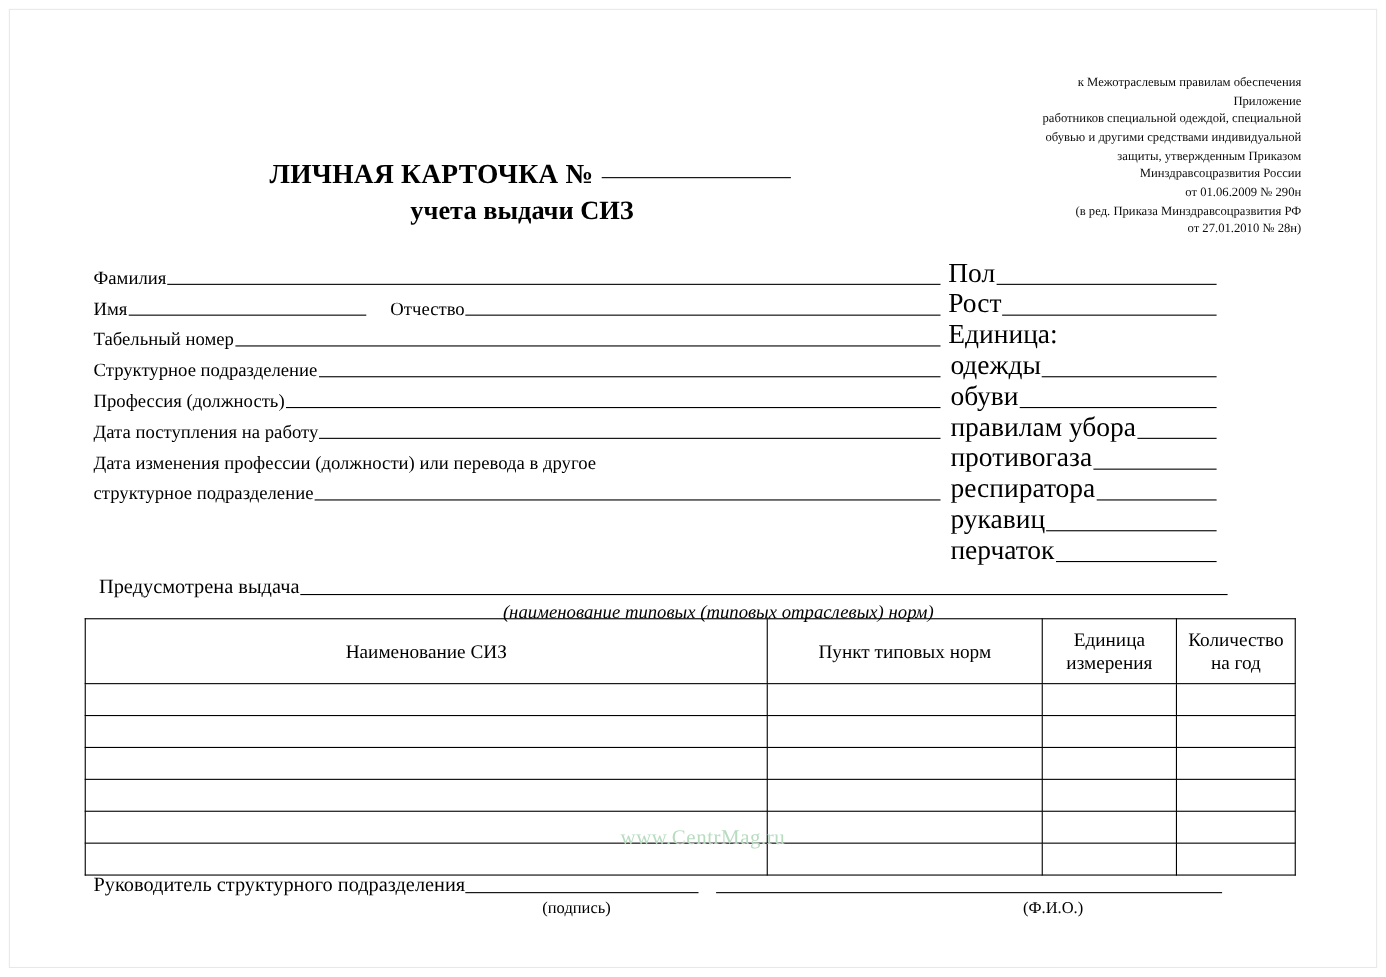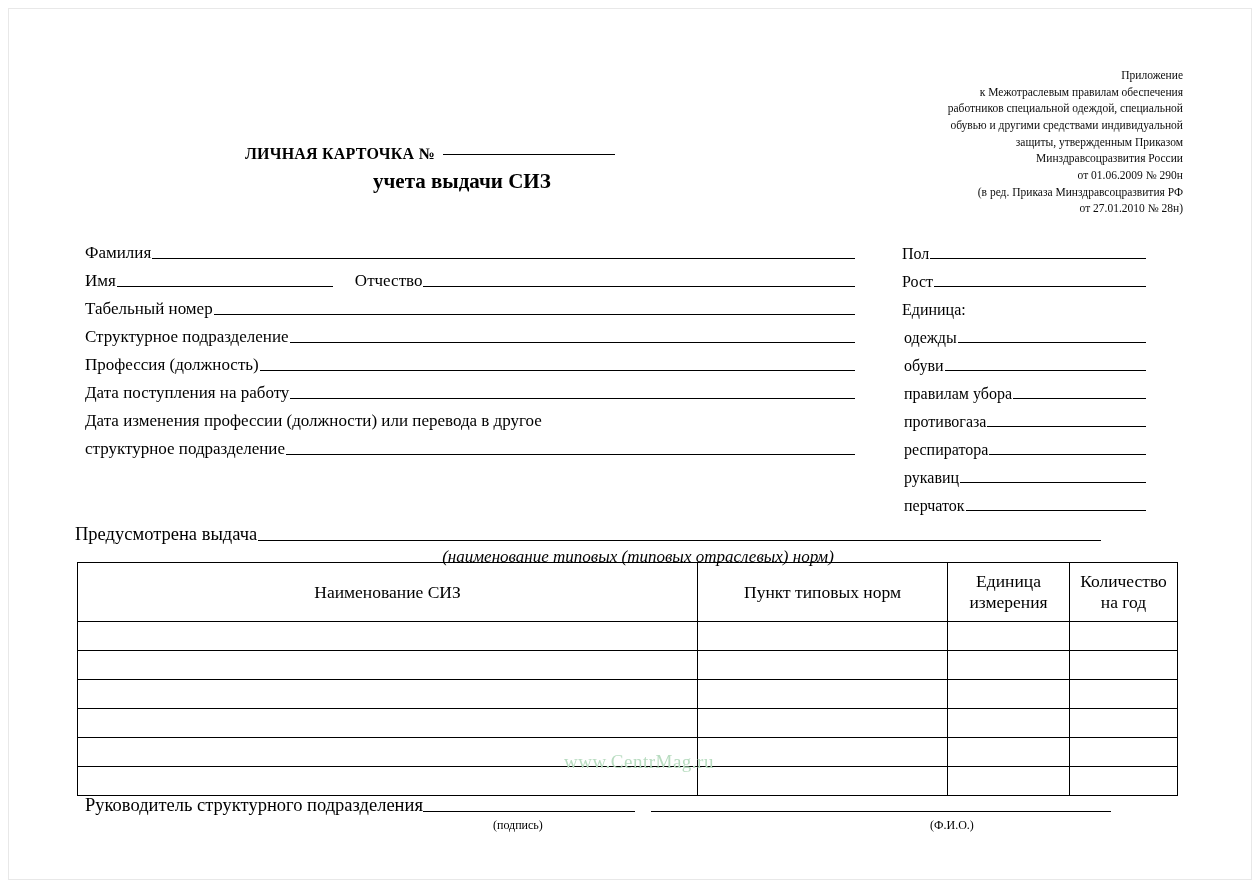--- a/index.html
+++ b/index.html
@@ -45,34 +45,34 @@
 
   
   .title-wrap {
     position: absolute;
     left: 236px;
     top: 136px;
     width: 560px;
   }
   .title-line1 {
     font-weight: bold;
-    font-size: 16px;
+    font-size: 25px;
     letter-spacing: 0.2px;
     white-space: nowrap;
   }
   .title-num-rule {
     display: inline-block;
     width: 172px;
     border-bottom: 1.6px solid #000;
     margin-left: 8px;
     vertical-align: 4px;
   }
   .title-line2 {
     font-weight: bold;
-    font-size: 21px;
+    font-size: 24px;
     margin-top: 6px;
     padding-left: 128px;
     white-space: nowrap;
   }
 
   
   .form-left {
     position: absolute;
     left: 76px;
     top: 226px;
@@ -94,24 +94,24 @@
     margin-left: 1px;
   }
   .frow .rule.fixed-1 { flex: 0 0 216px; }
   .frow .rule.fixed-2 { flex: 1 1 auto; }
   .frow .gap { flex: 0 0 22px; }
   .frow.no-rule .lbl { white-space: nowrap; }
 
   
   .form-right {
     position: absolute;
-    left: 893px;
+    left: 853px;
     top: 226px;
     width: 244px;
-    font-size: 16px;
+    font-size: 25px;
   }
   .rrow {
     display: flex;
     align-items: flex-end;
     height: 28px;
     white-space: nowrap;
   }
   .rrow .lbl { flex: 0 0 auto; }
   .rrow .rule {
     flex: 1 1 auto;
@@ -119,21 +119,21 @@
     height: 0;
     margin-bottom: 4px;
     margin-left: 1px;
   }
   .rrow.plain .lbl { flex: 0 0 auto; }
   .rrow.indent { padding-left: 2px; }
 
   
   .provided {
     position: absolute;
-    left: 66px;
+    left: 81px;
     top: 508px;
     width: 1026px;
     font-size: 18.5px;
   }
   .provided .frow .rule { margin-bottom: 4px; }
   .provided-note {
     text-align: center;
     font-style: italic;
     font-size: 17px;
     margin-top: 2px;
@@ -209,34 +209,34 @@
   .footer-row .rule-fio {
     flex: 1 1 auto;
     border-bottom: 1.4px solid #000;
     height: 0;
     margin-bottom: 4px;
   }
   .footer-captions {
     position: relative;
     height: 26px;
     margin-top: 2px;
-    font-size: 12px;
+    font-size: 15px;
   }
   .cap-sign { position: absolute; left: 408px; top: 0; }
   .cap-fio { position: absolute; left: 845px; top: 0; }
 </style>
 </head>
 <body>
 
 <div class="page">
   <div class="sheet">
 
     <div class="appendix">
+      <div>к Межотраслевым правилам обеспечения</div>
       <div>Приложение</div>
-      <div>к Межотраслевым правилам обеспечения</div>
       <div>работников специальной одеждой, специальной</div>
       <div>обувью и другими средствами индивидуальной</div>
       <div>защиты, утвержденным Приказом</div>
       <div>Минздравсоцразвития России</div>
       <div>от 01.06.2009 № 290н</div>
       <div>(в ред. Приказа Минздравсоцразвития РФ</div>
       <div>от 27.01.2010 № 28н)</div>
     </div>
 
     <div class="title-wrap">

